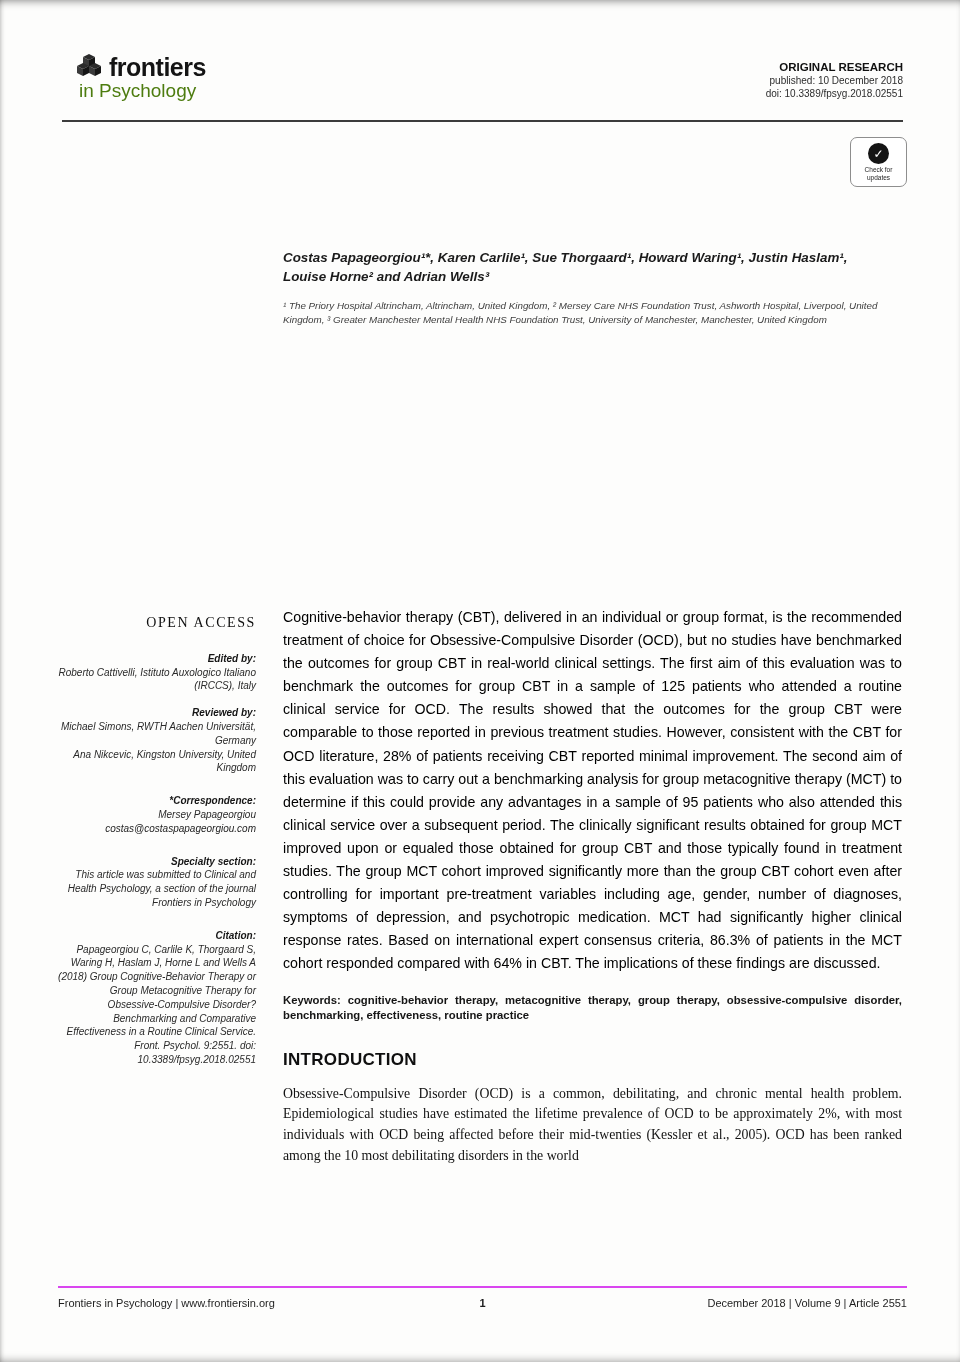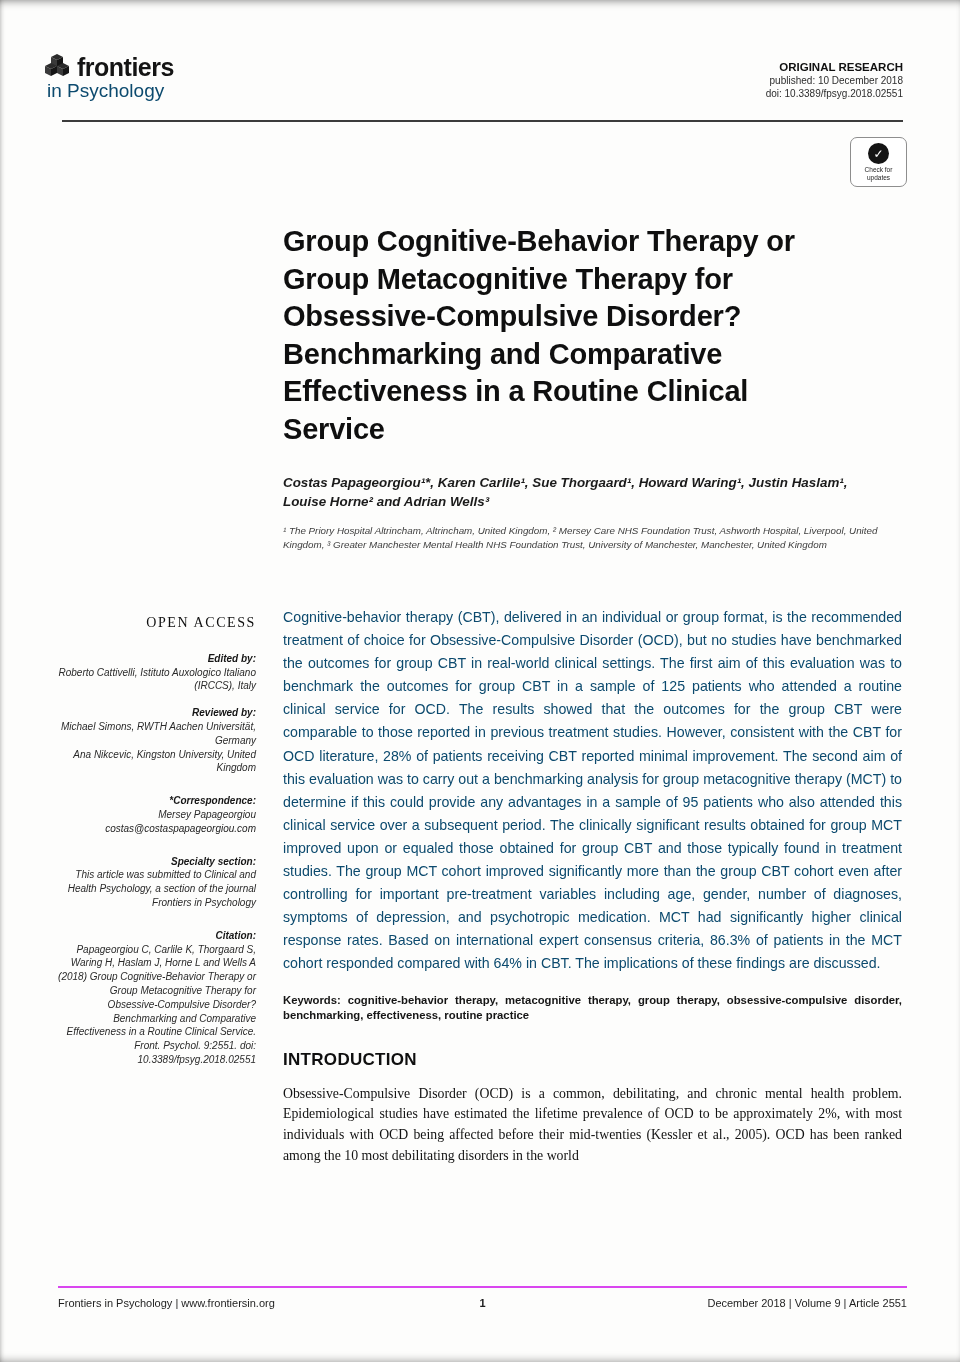--- a/index.html
+++ b/index.html
@@ -6,24 +6,24 @@
   html,body { background:#8f8f8f; }
   .page {
     position:relative; width:960px; height:1362px; margin:0 auto;
     background:#fdfdfc; color:#1a1a1a;
     font-family:"Liberation Sans", sans-serif;
     overflow:hidden;
     box-shadow: inset 0 7px 9px -6px rgba(0,0,0,.45), inset 0 -7px 9px -6px rgba(0,0,0,.35), inset 4px 0 6px -5px rgba(0,0,0,.35);
   }
 
   
-  .header { position:absolute; top:54px; left:44px; right:57px; display:flex; justify-content:space-between; align-items:flex-start; }
+  .header { position:absolute; top:54px; left:76px; right:57px; display:flex; justify-content:space-between; align-items:flex-start; }
   .logo-top { display:flex; align-items:flex-end; gap:3px; }
   .brand-name { font-size:25px; font-weight:700; color:#141414; letter-spacing:-.5px; line-height:26px; }
-  .brand-sub { font-size:19px; color:#0c4a6e; line-height:22px; margin-left:3px; }
+  .brand-sub { font-size:19px; color:#4d7c0f; line-height:22px; margin-left:3px; }
   .header-meta { text-align:right; padding-top:6px; }
   .article-type { font-size:11.5px; font-weight:700; color:#111; line-height:14px;text-align:right; }
   .meta-line { font-size:10px; color:#2d2d2d; line-height:13px; }
   .rule { position:absolute; top:120px; left:62px; right:57px; border-top:2px solid #3c3c3c; }
 
   
   .crossmark { position:absolute; top:137px; right:53px; width:57px; height:50px;
     border:1px solid #8e8e8e; border-radius:7px; background:#fff;
     display:flex; flex-direction:column; align-items:center; justify-content:center; gap:2px; cursor:pointer; }
   .crossmark-circle { width:21px; height:21px; border-radius:50%; background:#141414; color:#fff;
@@ -41,21 +41,21 @@
     font-style:italic; font-size:10px; line-height:13.8px; color:#2a2a2a; }
   .open-access { font-style:normal; font-family:"Liberation Serif", serif; font-size:14px;
     letter-spacing:1.6px; color:#101010; margin-bottom:22px; }
   .sb-group { margin-bottom:13px; }
   .sb-label { font-weight:700; color:#161616; }
   .sb-gap { margin-top:19px; }
   .sb-email { color:#222; text-decoration:none; display:inline-block; }
 
   
   .main { position:absolute; top:606px; left:283px; width:619px; }
-  .abstract { font-size:14.2px; line-height:23.1px; text-align:justify; color:#0c4a6e; }
+  .abstract { font-size:14.2px; line-height:23.1px; text-align:justify; color:#000000; }
   .keywords { margin-top:17px; font-size:11.3px; font-weight:700; line-height:15.5px; text-align:justify; color:#151515; }
   .section-heading { margin-top:26px; font-size:17px; font-weight:700; letter-spacing:.3px; color:#0f0f0f; }
   .body-text { margin-top:14px; font-family:"Liberation Serif", serif; font-size:13.8px; line-height:20.8px; text-align:justify; color:#121212; }
 
   
   .footer { position:absolute; top:1286px; left:58px; right:53px; border-top:2px solid #d946ef; padding-top:9px; }
   .footer-inner { position:relative; display:flex; justify-content:space-between; font-size:11px; color:#1e1e1e; }
   .page-num { position:absolute; left:50%; transform:translateX(-50%); font-weight:700; }
 </style>
 </head>
@@ -95,21 +95,20 @@
     <div class="crossmark-circle">
       <span>✓</span>
     </div>
     <div class="crossmark-label">
       <div>Check for</div>
       <div>updates</div>
     </div>
   </div>
 
   <div class="title-block">
-    <h1 class="title">Group Cognitive-Behavior Therapy or Group Metacognitive Therapy for Obsessive-Compulsive Disorder? Benchmarking and Comparative Effectiveness in a Routine Clinical Service</h1>
     <div class="authors">Costas Papageorgiou¹*, Karen Carlile¹, Sue Thorgaard¹, Howard Waring¹, Justin Haslam¹, Louise Horne² and Adrian Wells³</div>
     <div class="affiliations">¹ The Priory Hospital Altrincham, Altrincham, United Kingdom, ² Mersey Care NHS Foundation Trust, Ashworth Hospital, Liverpool, United Kingdom, ³ Greater Manchester Mental Health NHS Foundation Trust, University of Manchester, Manchester, United Kingdom</div>
   </div>
 
   <aside class="sidebar">
     <div class="open-access">OPEN ACCESS</div>
 
     <div class="sb-group">
       <div class="sb-label">Edited by:</div>
       <div>Roberto Cattivelli, Istituto Auxologico Italiano (IRCCS), Italy</div>

